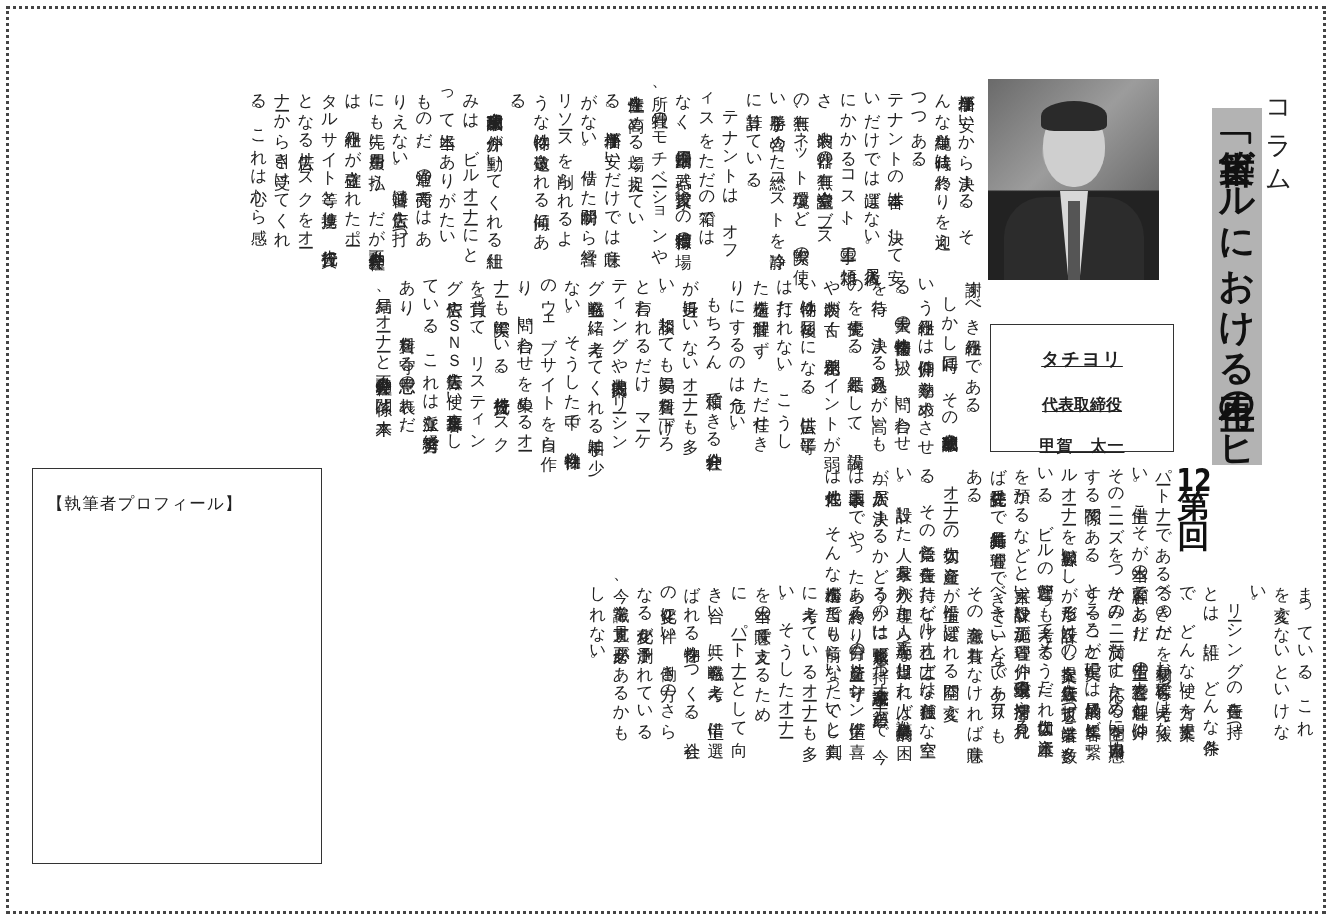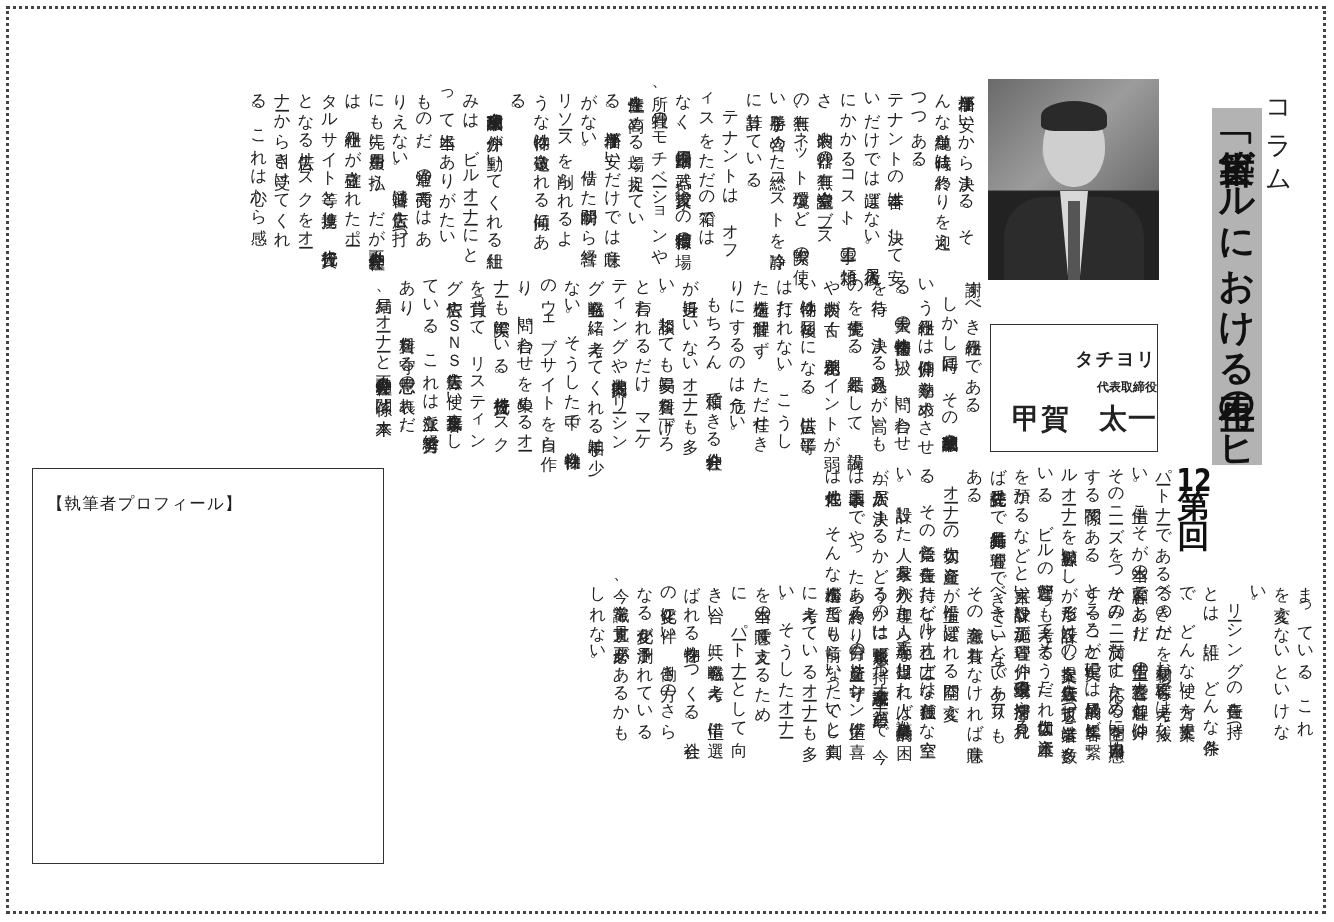--- a/index.html
+++ b/index.html
@@ -25,26 +25,26 @@
   .photo .face { position:absolute; left:55px; top:28px; width:62px; height:80px;
                  border-radius:48%; background:#cfcfcf; }
   .photo .hair { position:absolute; left:53px; top:22px; width:66px; height:30px;
                  border-radius:50% 50% 20% 20%; background:#2a2a2a; }
   .photo .suit { position:absolute; left:16px; top:118px; width:140px; height:83px;
                  background:#2c2c2c; border-radius:40px 40px 0 0; }
   .photo .shirt { position:absolute; left:72px; top:112px; width:28px; height:89px;
                   background:#d8d8d8; clip-path:polygon(0 0,100% 0,70% 100%,30% 100%); }
   .photo .tie { position:absolute; left:80px; top:122px; width:12px; height:79px;
                 background:#555; }
-  .namebox { position:absolute; left:990px; top:324px; width:168px; height:128px;
-             border:1.5px solid #333; box-sizing:border-box; text-align:right; }
+  .namebox { position:absolute; left:990px; top:324px; width:184px; height:128px;
+             border:1.5px solid #333; box-sizing:border-box; text-align:center;text-decoration:underline; }
   .namebox .company { margin-top:22px; font-weight:bold; font-size:18px; letter-spacing:2px; }
-  .namebox .role { margin-top:8px; font-weight:bold; font-size:12px; }
-  .namebox .person { margin-top:4px; font-weight:bold; font-size:28px; letter-spacing:1px; }
-  .profile { position:absolute; left:32px; top:468px; width:352px; height:396px;
+  .namebox .role { margin-top:24px; font-weight:bold; font-size:16px; }
+  .namebox .person { margin-top:20px; font-weight:bold; font-size:16px; letter-spacing:1px; }
+  .profile { position:absolute; left:32px; top:468px; width:290px; height:396px;
              border:1.5px solid #333; box-sizing:border-box; padding:22px 10px 0 14px;
              font-size:16.5px; line-height:25px; letter-spacing:1.1px; color:#222; }
   .profile p { margin:0; }
 </style>
 </head>
 <body>
 
 <div class="frame"></div>
 
 <div class="kicker">コラム</div>

